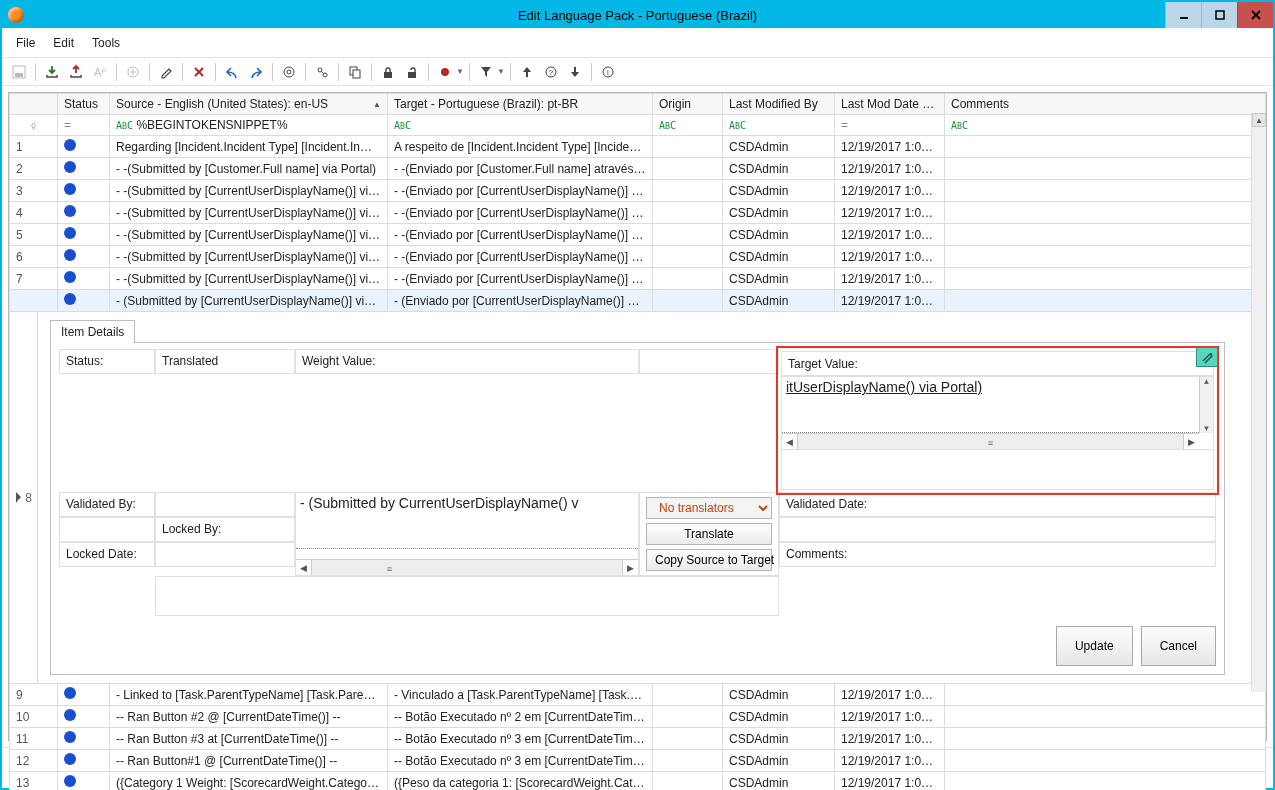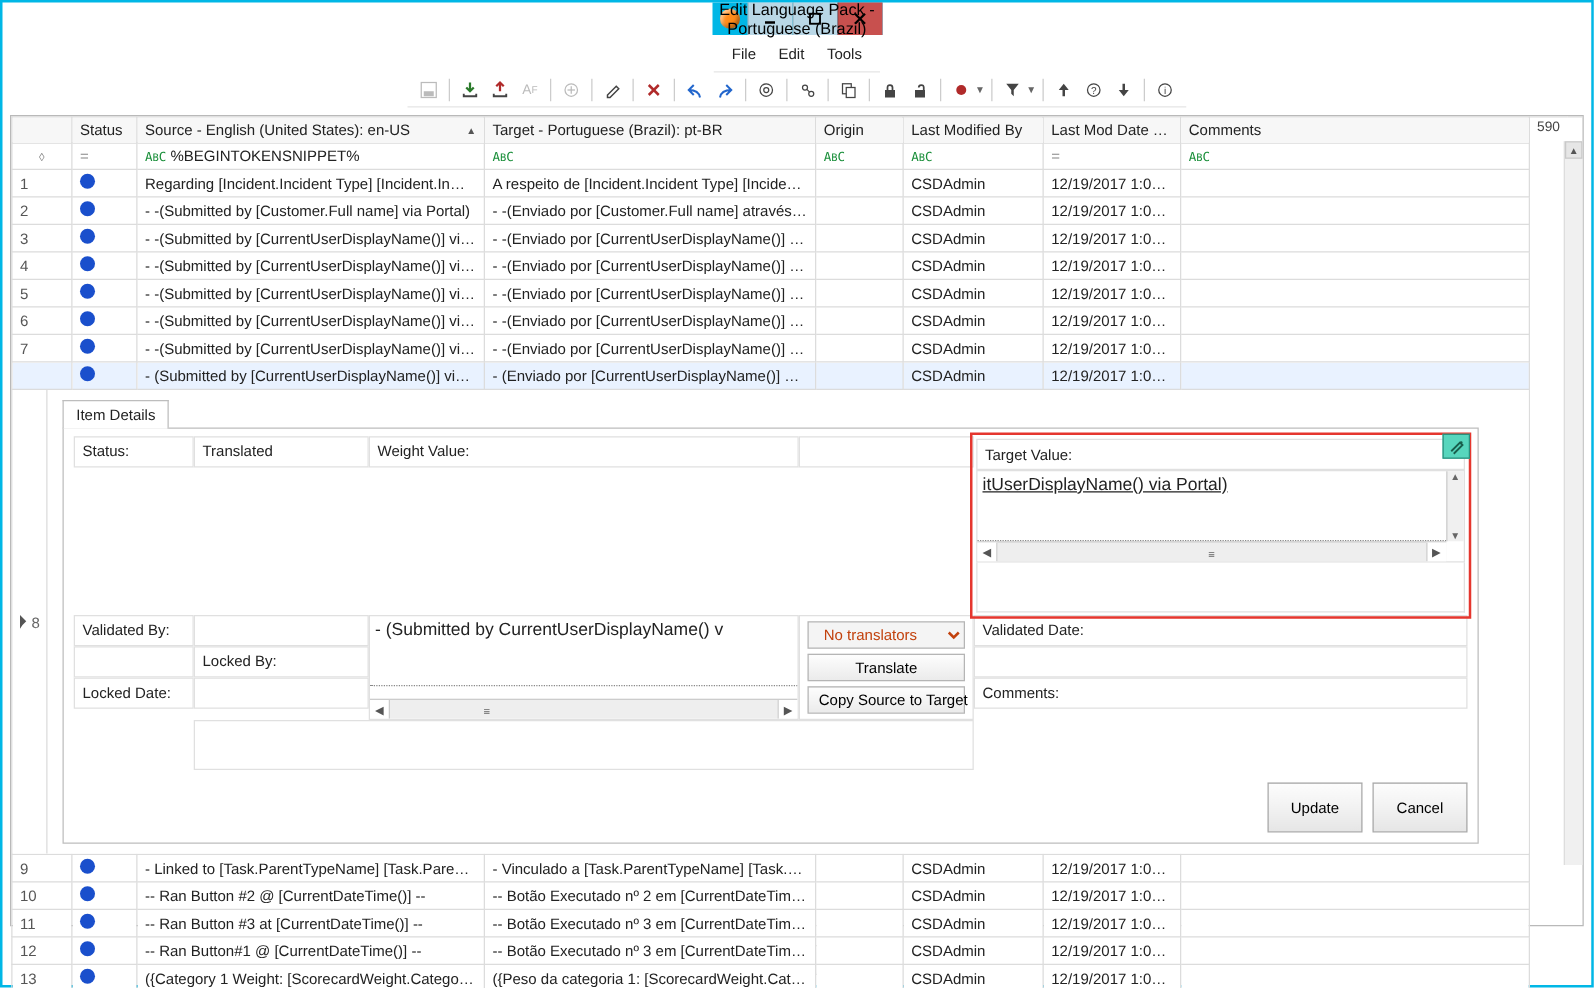--- a/index.html
+++ b/index.html
@@ -9,21 +9,20 @@
     font-size: 12px;
     color: #222;
     background:#fff;
     overflow:hidden;
   }
   .app-window {
     position:absolute; inset:0;
     border:2px solid #00b7e6;
     display:flex; flex-direction:column;
     background:#fff;
-    align-items:center;
   }
   
   .titlebar {
     height:26px; background:#00b7e6;
     display:flex; align-items:center;
     color:#000;
     position:relative;
   }
   .titlebar-icon {
     width:16px; height:16px; border-radius:50%;
@@ -72,21 +71,21 @@
   .tb-btn.rec { color:#b02a2a; }
   .tb-btn svg { display:block; }
 
   
   .content {
     flex:1; padding:6px; display:flex; flex-direction:column;
     min-height:0;
   }
   .grid-wrap {
     flex:1; border:1px solid #b9b9b9;
-    display:flex; flex-direction:row; min-height:0;
+    display:flex; flex-direction:column; min-height:0;
     position:relative;
   }
   .grid-scroll {
     position:absolute; right:0; top:20px; bottom:48px; width:15px;
     background:#f0f0f0; border-left:1px solid #ddd;
   }
   .grid-scroll-thumb-btn {
     position:absolute; top:0; left:0; right:0; height:14px;
     background:#e6e6e6; border:1px solid #c9c9c9;
     display:flex; align-items:center; justify-content:center;

